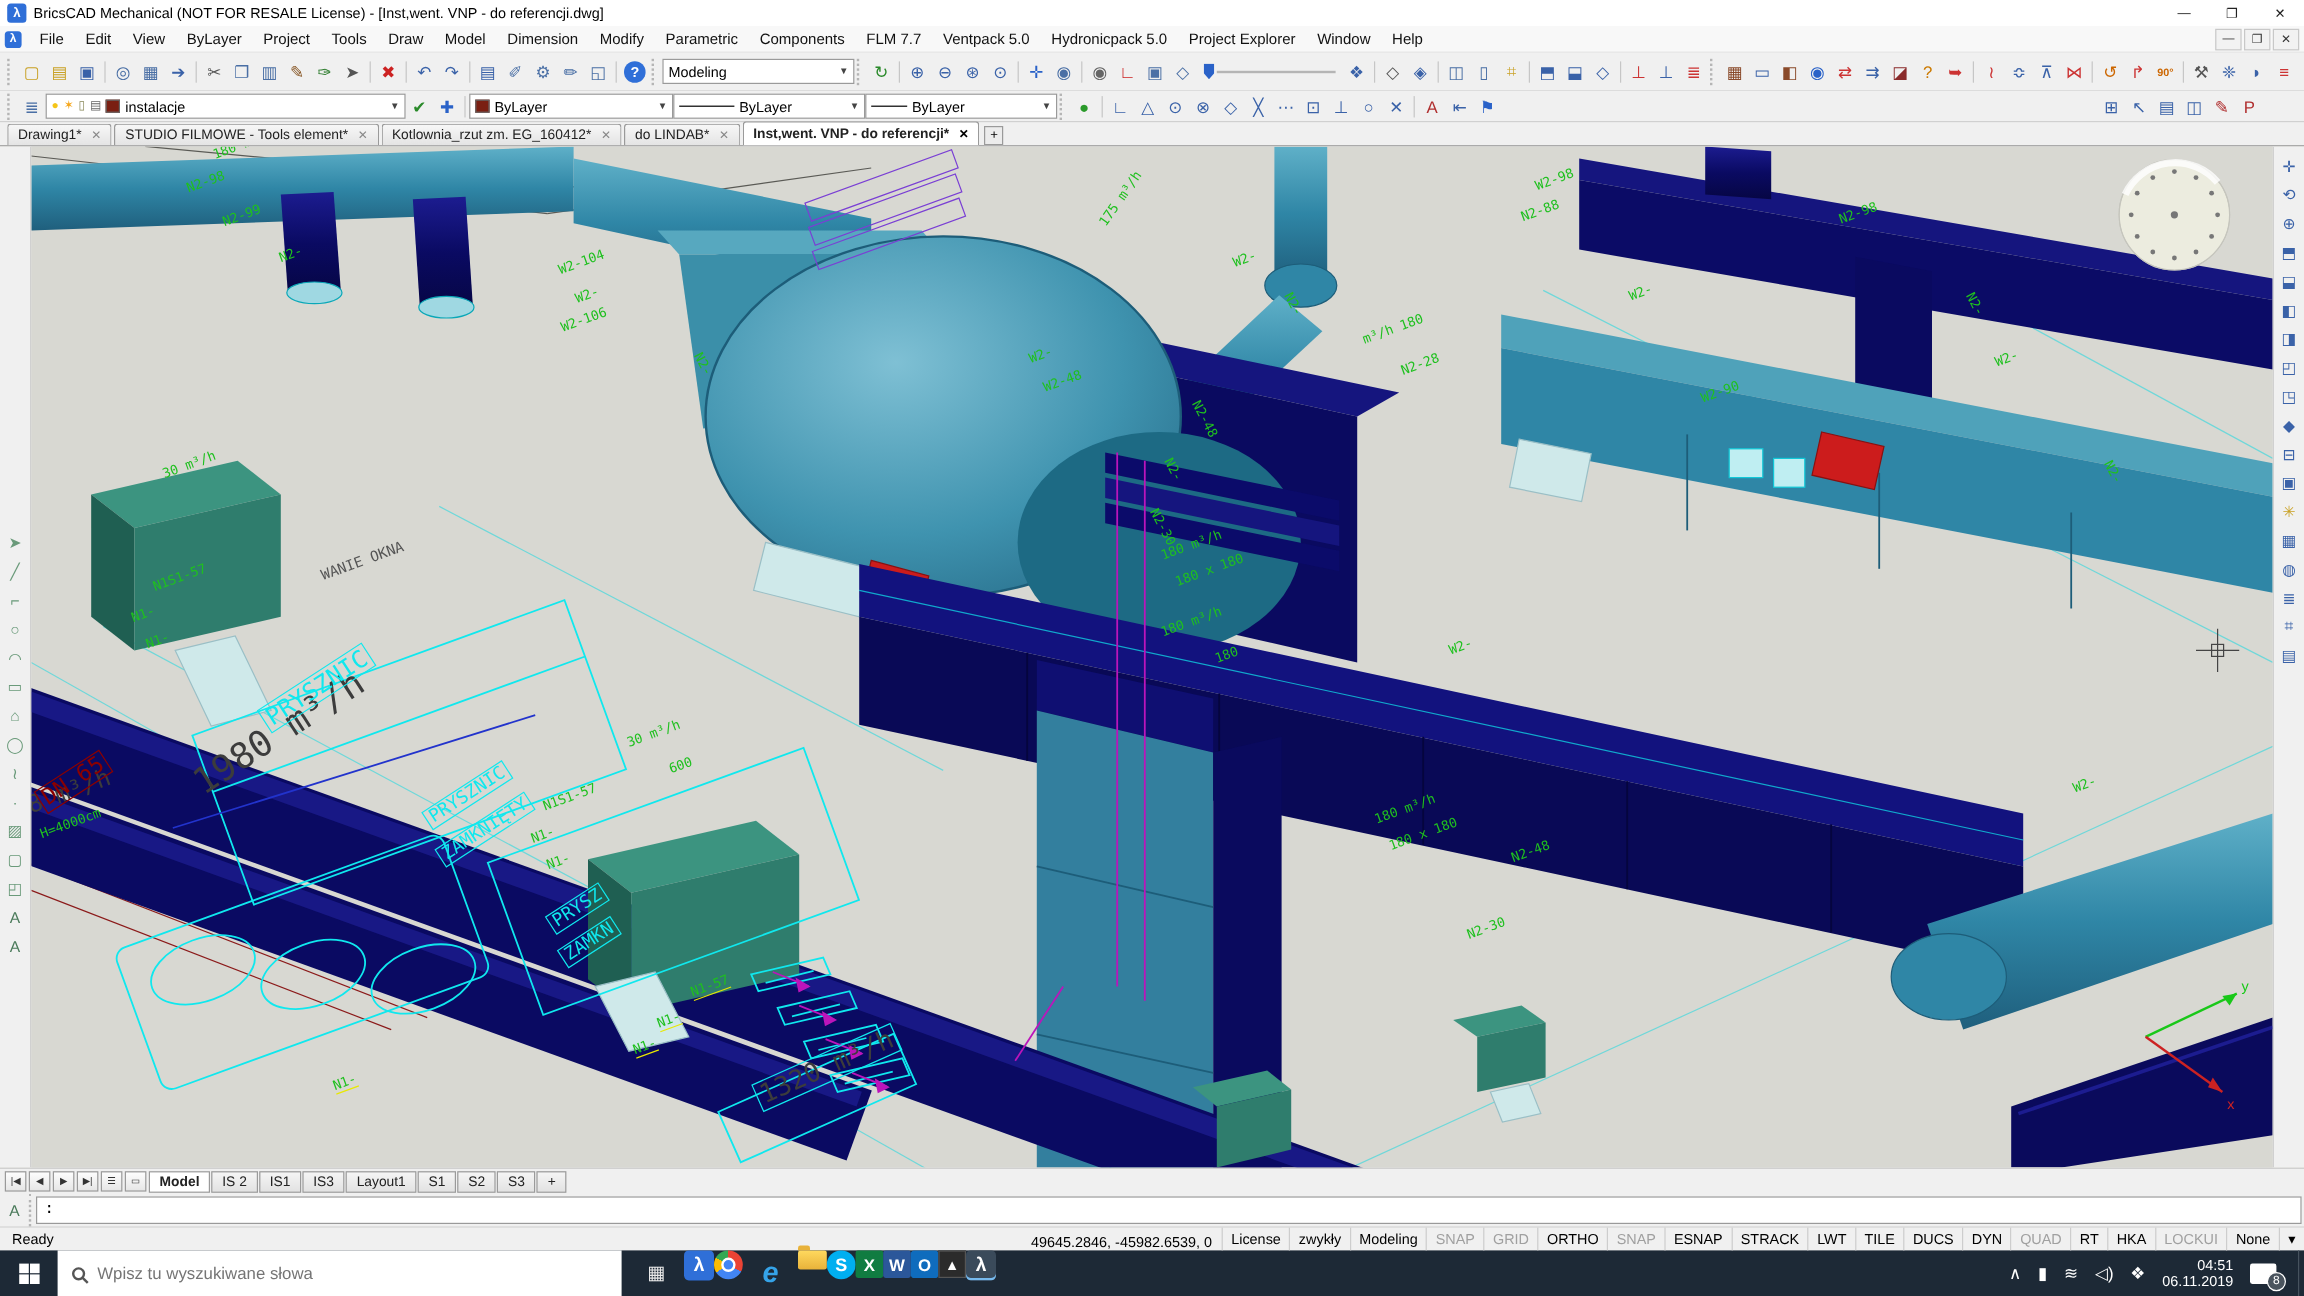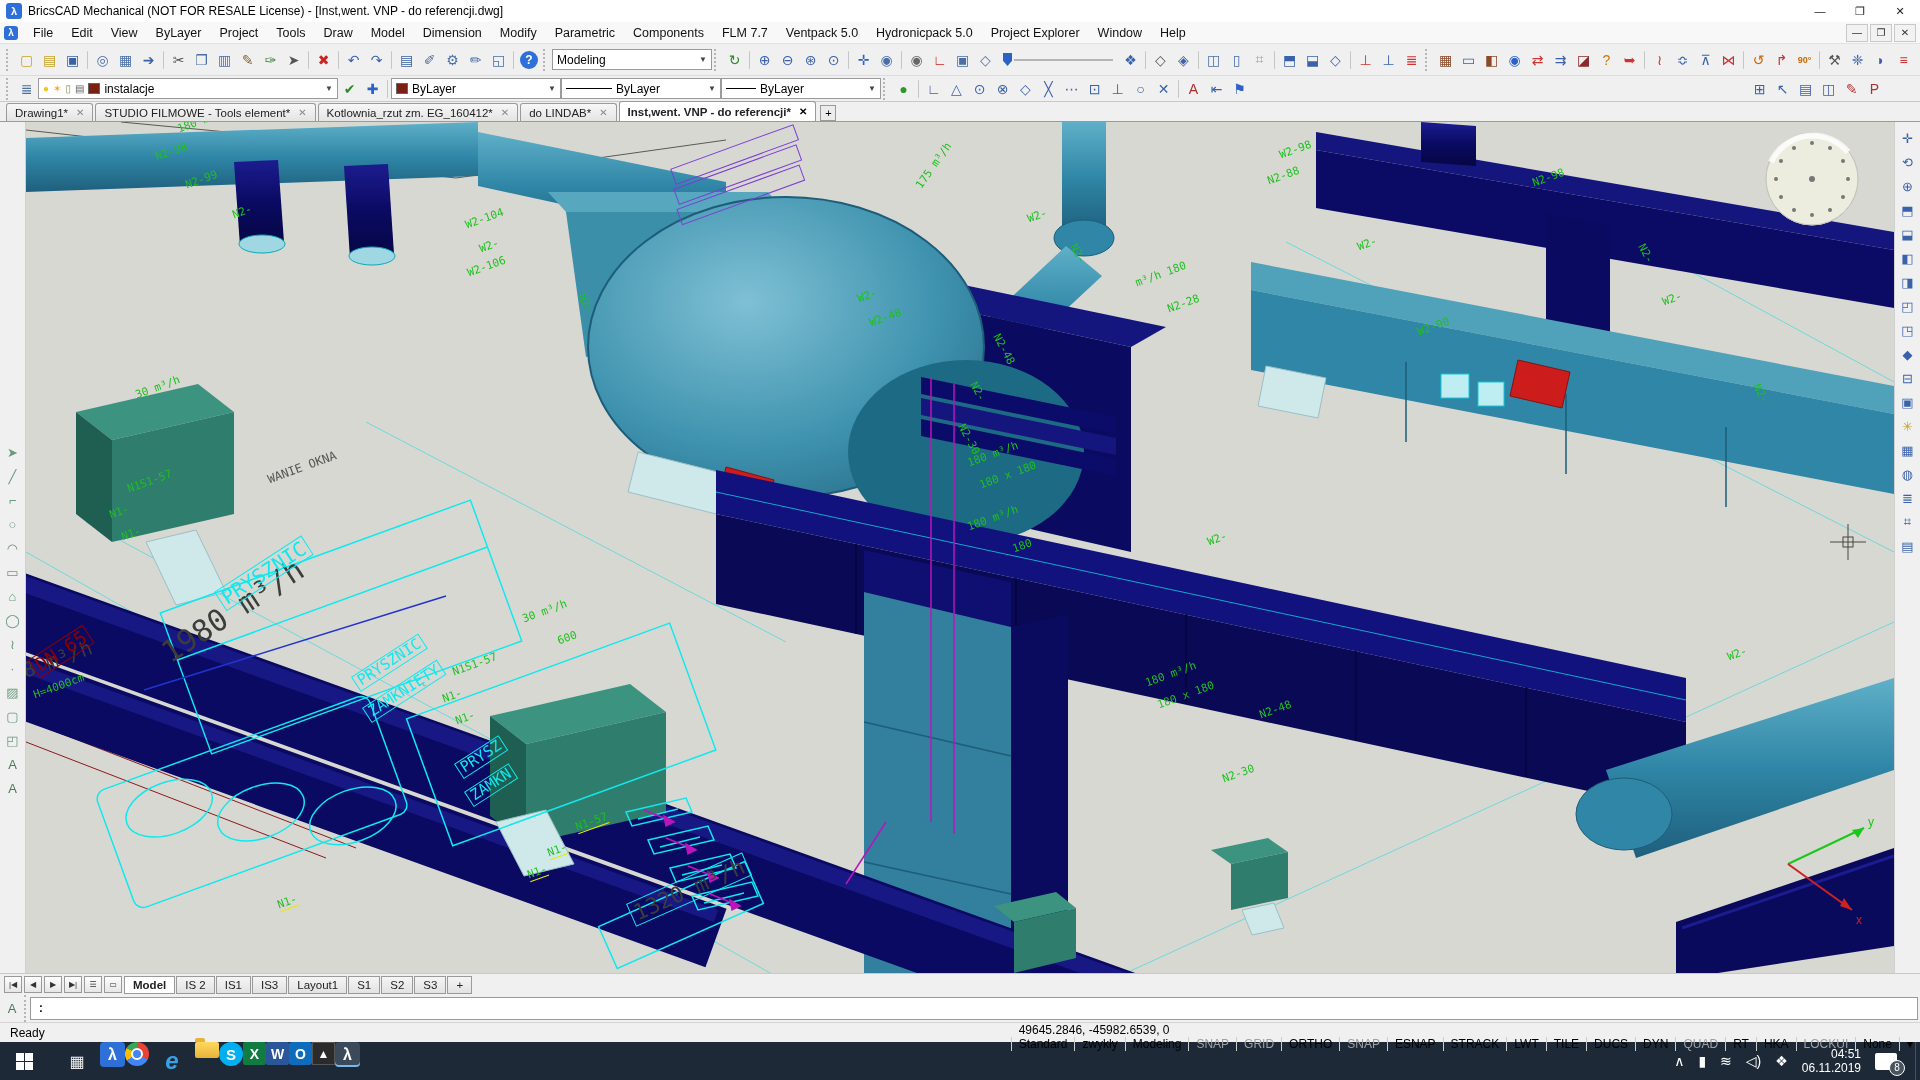--- a/index.html
+++ b/index.html
@@ -79,21 +79,21 @@
   
   .cmdrow { height:27px; background:#f0f0f0; display:flex; align-items:stretch; }
   .cmdside { width:26px; display:flex; flex-direction:column; align-items:center; justify-content:center;
     color:#4a7a5a; font-size:13px; border-right:2px dotted #b5b5b5; }
   .cmdinput { flex:1; background:#fff; border:1px solid #9a9a9a; margin:2px 2px 2px 4px;
     font-family:"DejaVu Sans Mono", monospace; font-size:13px; color:#000; padding:2px 6px; }
 
   
   .statusbar { height:20px; background:#f0f0f0; border-top:1px solid #d5d5d5; font-size:12px; }
   .ready { padding:0 10px; color:#000; }
-  .statusright { margin-left:auto; display:flex; height:100%; align-items:flex-start;flex-direction:column; }
+  .statusright { margin-left:auto; display:flex; height:100%; align-items:flex-end; }
   .sitem { padding:0 7px; border-left:1px solid #cdcdcd; height:100%; display:flex; align-items:center; color:#000; white-space:nowrap; }
   .sitem.dim { color:#a0a0a0; }
   .scoords { padding:0 8px; color:#000; white-space:nowrap; }
 
   
   .taskbar { height:38px; background:#1d2936; color:#fff; display:flex; align-items:stretch; }
   .start { width:48px; display:flex; align-items:center; justify-content:center; }
   .winlogo { display:grid; grid-template-columns:8px 8px; grid-template-rows:8px 8px; gap:1px; }
   .winlogo span { background:#fff; }
   .search { width:470px; background:#fff; display:flex; align-items:center; padding:0 12px; gap:10px; }
@@ -747,21 +747,21 @@
   <span class="cmdside">A</span>
   <div class="cmdinput">:</div>
 </div>
 
 <div class="row statusbar">
   <span class="ready">Ready</span>
   <span class="statusright">
     <span class="scoords">49645.2846, -45982.6539, 0</span>
     <span class="row" style="height:100%">
 
-    <span class="sitem">Standard</span>
+    <span class="sitem">License</span>
         <span class="sitem">zwykły</span>
         <span class="sitem">Modeling</span>
         <span class="sitem dim">SNAP</span>
         <span class="sitem dim">GRID</span>
         <span class="sitem">ORTHO</span>
         <span class="sitem dim">SNAP</span>
         <span class="sitem">ESNAP</span>
         <span class="sitem">STRACK</span>
         <span class="sitem">LWT</span>
         <span class="sitem">TILE</span>
@@ -779,20 +779,24 @@
 
 <div class="taskbar">
   <span class="start">
     <span class="winlogo">
         <span></span>
         <span></span>
         <span></span>
         <span></span>
       </span>
   </span>
+  <span class="search">
+    <span class="mag"></span>
+    <input placeholder="Wpisz tu wyszukiwane słowa" style="">
+  </span>
   <span class="apps">
 
   <span class="app tvico">
         <span class="appglyph">▦</span>
       </span>
       <span class="app bxico">
         <span class="appglyph">λ</span>
       </span>
       <span class="app chrome">
         <span class="appglyph"></span>

